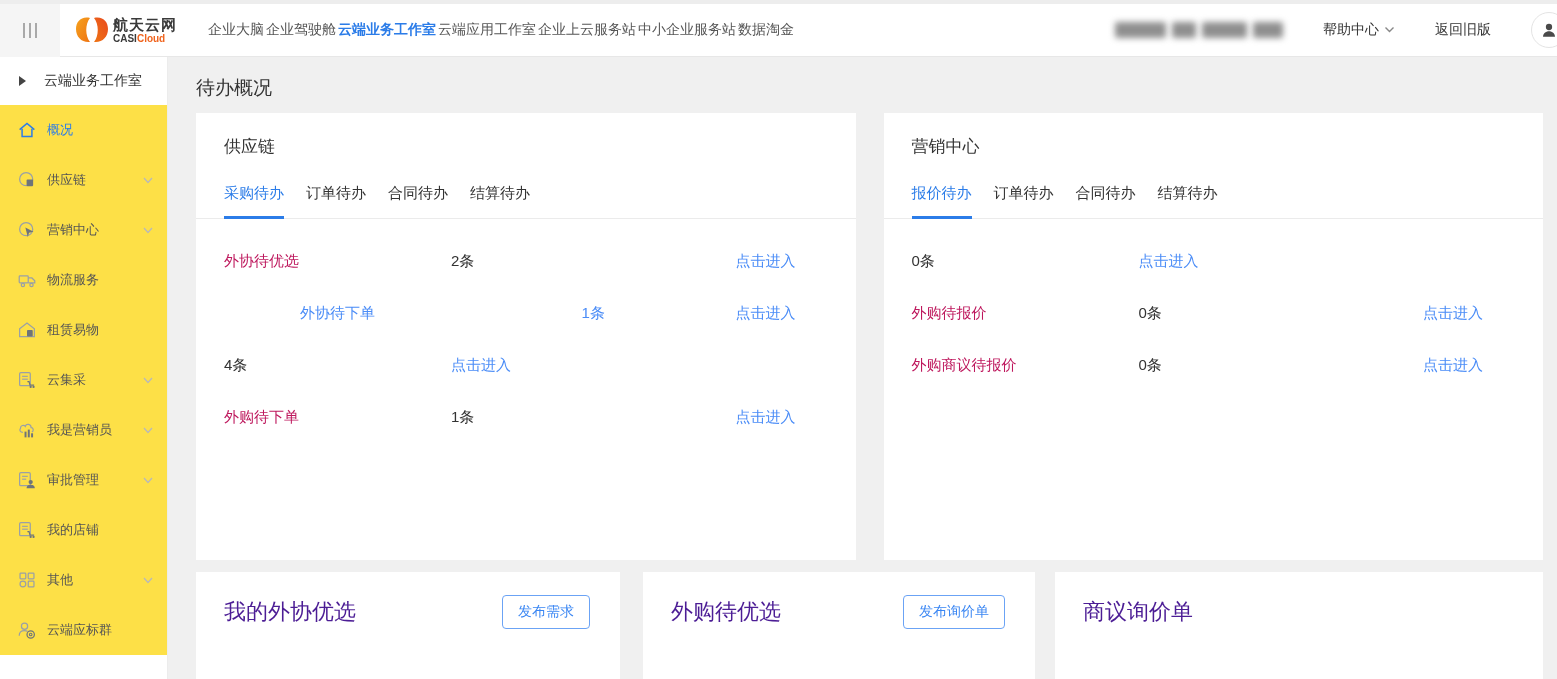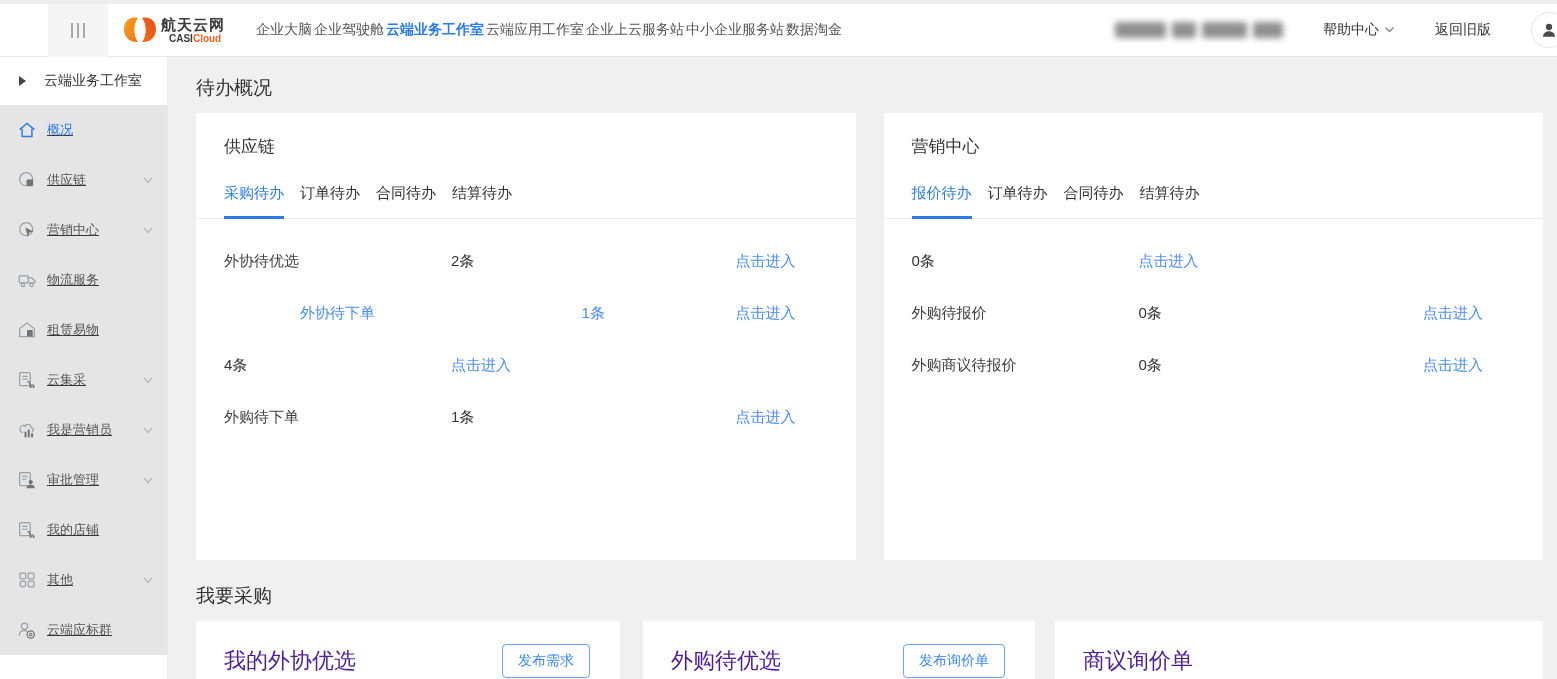--- a/index.html
+++ b/index.html
@@ -2,72 +2,72 @@
 <html><head>
 <meta charset="utf-8">
 <style>
   * { margin:0; padding:0; box-sizing:border-box; }
   html,body { width:1557px; height:679px; overflow:hidden; background:#fff;
     font-family:"Liberation Sans","DejaVu Sans",sans-serif; color:#333; }
 
   
   .top-strip { height:4px; background:#ededed; }
   .topbar { height:53px; background:#fff; border-bottom:1px solid #e7e7e7;
-    display:flex; align-items:center; position:relative;padding-left:48px; }
+    display:flex; align-items:center; position:relative; }
   .collapse-box { width:60px; height:53px; background:#f5f5f5; display:flex;
     align-items:center; justify-content:center; cursor:pointer; flex:0 0 auto; }
   .collapse-box .bars { display:flex; gap:4px; }
   .collapse-box .bars i { display:block; width:2px; height:15px; background:#a9a9a9; }
   .logo { display:flex; align-items:center; margin-left:15px; flex:0 0 auto; }
   .logo-text { margin-left:4px; line-height:1; }
   .logo-title { font-size:15px; font-weight:bold; color:#3a3a3a; letter-spacing:1px; }
   .logo-sub { font-size:10px; font-weight:bold; margin-top:2px; }
-  .logo-sub .dark { color:#3a3a3a;margin-left:8px; } .logo-sub .accent { color:#f0641e; }
+  .logo-sub .dark { color:#3a3a3a; } .logo-sub .accent { color:#f0641e; }
   .topnav { display:flex; align-items:center; margin-left:30px; }
   .topnav .nav-item { font-size:14px; color:#555; padding:0 1px; cursor:pointer; white-space:nowrap; }
   .topnav .nav-item.active { color:#2b7ce8; font-weight:bold; }
   .topbar-right { margin-left:auto; display:flex; align-items:center; gap:40px; padding-right:2px; }
   .redacted { width:168px; height:16px; border-radius:2px; display:flex; gap:6px; }
   .redacted i { display:block; height:100%; background:#8f8f8f; filter:blur(3px); border-radius:2px; }
   .redacted i:nth-child(1){width:52px}.redacted i:nth-child(2){width:24px}
   .redacted i:nth-child(3){width:46px}.redacted i:nth-child(4){width:30px}
   .top-link { font-size:14px; color:#333; cursor:pointer; white-space:nowrap;
     display:flex; align-items:center; gap:5px; }
   .avatar { width:36px; height:36px; border-radius:50%; border:1px solid #e4e4e4;
     background:#fff; display:flex; align-items:center; justify-content:center;
     margin-right:-12px; cursor:pointer; flex:0 0 auto; }
 
   
   .layout { display:flex; height:622px; }
   .sidebar { width:168px; background:#fff; border-right:1px solid #ececec; flex:0 0 auto; }
   .side-header { height:48px; display:flex; align-items:center; padding-left:18px;
     gap:17px; background:#fff; cursor:pointer; }
   .side-header span { font-size:14px; color:#333; }
-  .side-items { background:#e5e5e5;text-decoration:underline; }
+  .side-items { background:#fde047; }
   .side-item { height:50px; display:flex; align-items:center; padding:0 14px 0 18px;
     cursor:pointer; }
   .side-item .sicon { width:18px; height:18px; flex:0 0 auto; }
   .side-item span.lbl { font-size:13px; color:#555; margin-left:11px; }
   .side-item.active span.lbl { color:#2b7ce8; }
   .side-item .chev { margin-left:auto; }
 
   
   .main { flex:1; background:#f0f0f0; padding:18px 14px 0 28px; overflow:hidden; }
   .section-title { font-size:19px; color:#333; font-weight:500; line-height:26px; }
   .cards-row { display:flex; gap:28px; margin-top:12px; }
   .card { background:#fff; height:447px; flex:1; }
   .card-title { font-size:17px; color:#333; font-weight:500; padding:22px 28px 0 28px; }
-  .tabs { display:flex; gap:16px; padding:26px 25px 0 28px; border-bottom:1px solid #ebebeb;text-align:right; }
+  .tabs { display:flex; gap:22px; padding:26px 25px 0 28px; border-bottom:1px solid #ebebeb;text-align:right; }
   .tab { font-size:15px; color:#333; padding-bottom:13px; cursor:pointer;
     border-bottom:3px solid transparent; margin-bottom:-1px; white-space:nowrap; }
   .tab.active { color:#2b7ce8; border-bottom-color:#2b7ce8; }
   .rows { padding-top:16px; }
   .todo-row { display:grid; grid-template-columns:227px 1fr auto; align-items:center;
     height:52px; padding:0 60px 0 28px; font-size:15px; }
-  .todo-row .lbl { color:#404040; }
+  .todo-row .lbl { color:#be185d; }
   .todo-row .cnt { color:#333; }
   .todo-row.highlight .lbl, .todo-row.highlight .cnt { color:#4a8cf7;text-align:center; }
   .todo-row .go { color:#4a8cf7; cursor:pointer; }
 
   .section2 { margin-top:23px; }
   .bottom-row { display:flex; margin-top:12px; }
   .bcard { background:#fff; height:140px; display:flex; align-items:center;
     padding:0 30px 60px 28px; }
   .bcard.a { width:424px; margin-right:23px; }
   .bcard.b { width:392px; margin-right:20px; }
@@ -340,21 +340,20 @@
           </div>
           <div class="todo-row">
             <span class="lbl">外购商议待报价</span>
             <span class="cnt">0条</span>
             <span class="go">点击进入</span>
           </div>
         </div>
       </div>
     </div>
 
-    <div class="section-title section2">我要采购</div>
 
     <div class="bottom-row">
       <div class="bcard a">
         <span class="bc-title">我的外协优选</span>
         <button class="outline-btn">发布需求</button>
       </div>
       <div class="bcard b">
         <span class="bc-title">外购待优选</span>
         <button class="outline-btn">发布询价单</button>
       </div>

